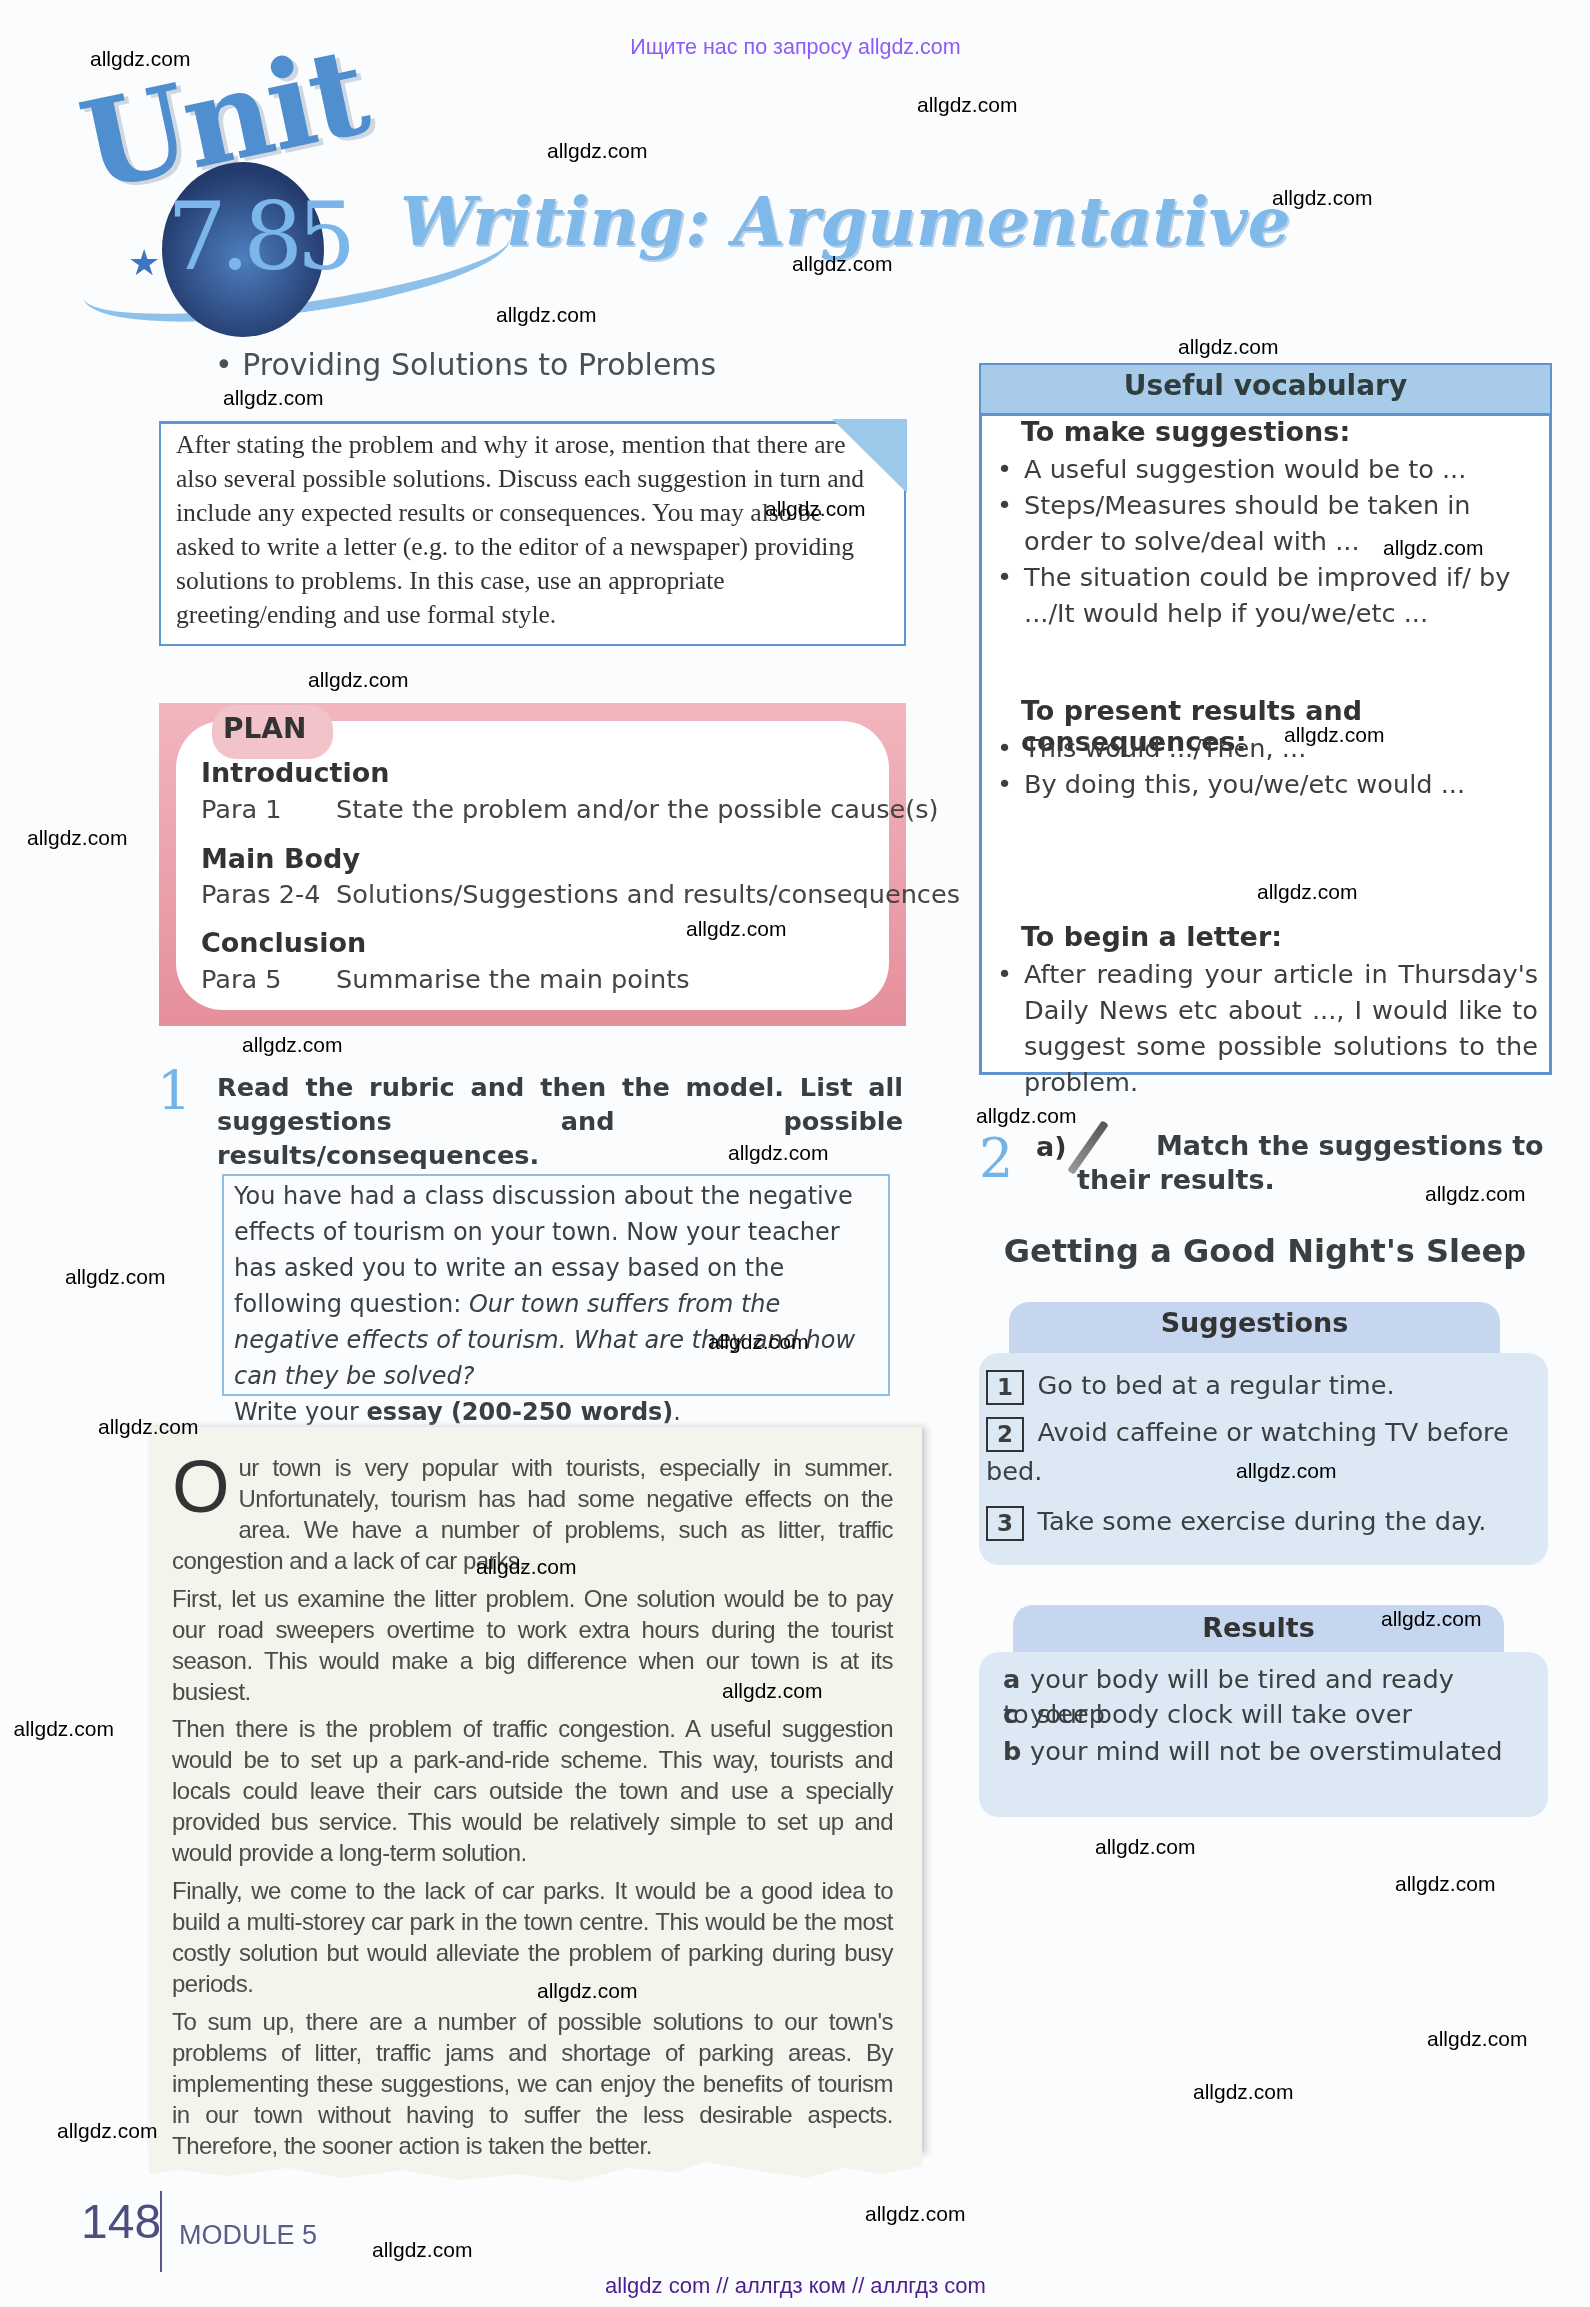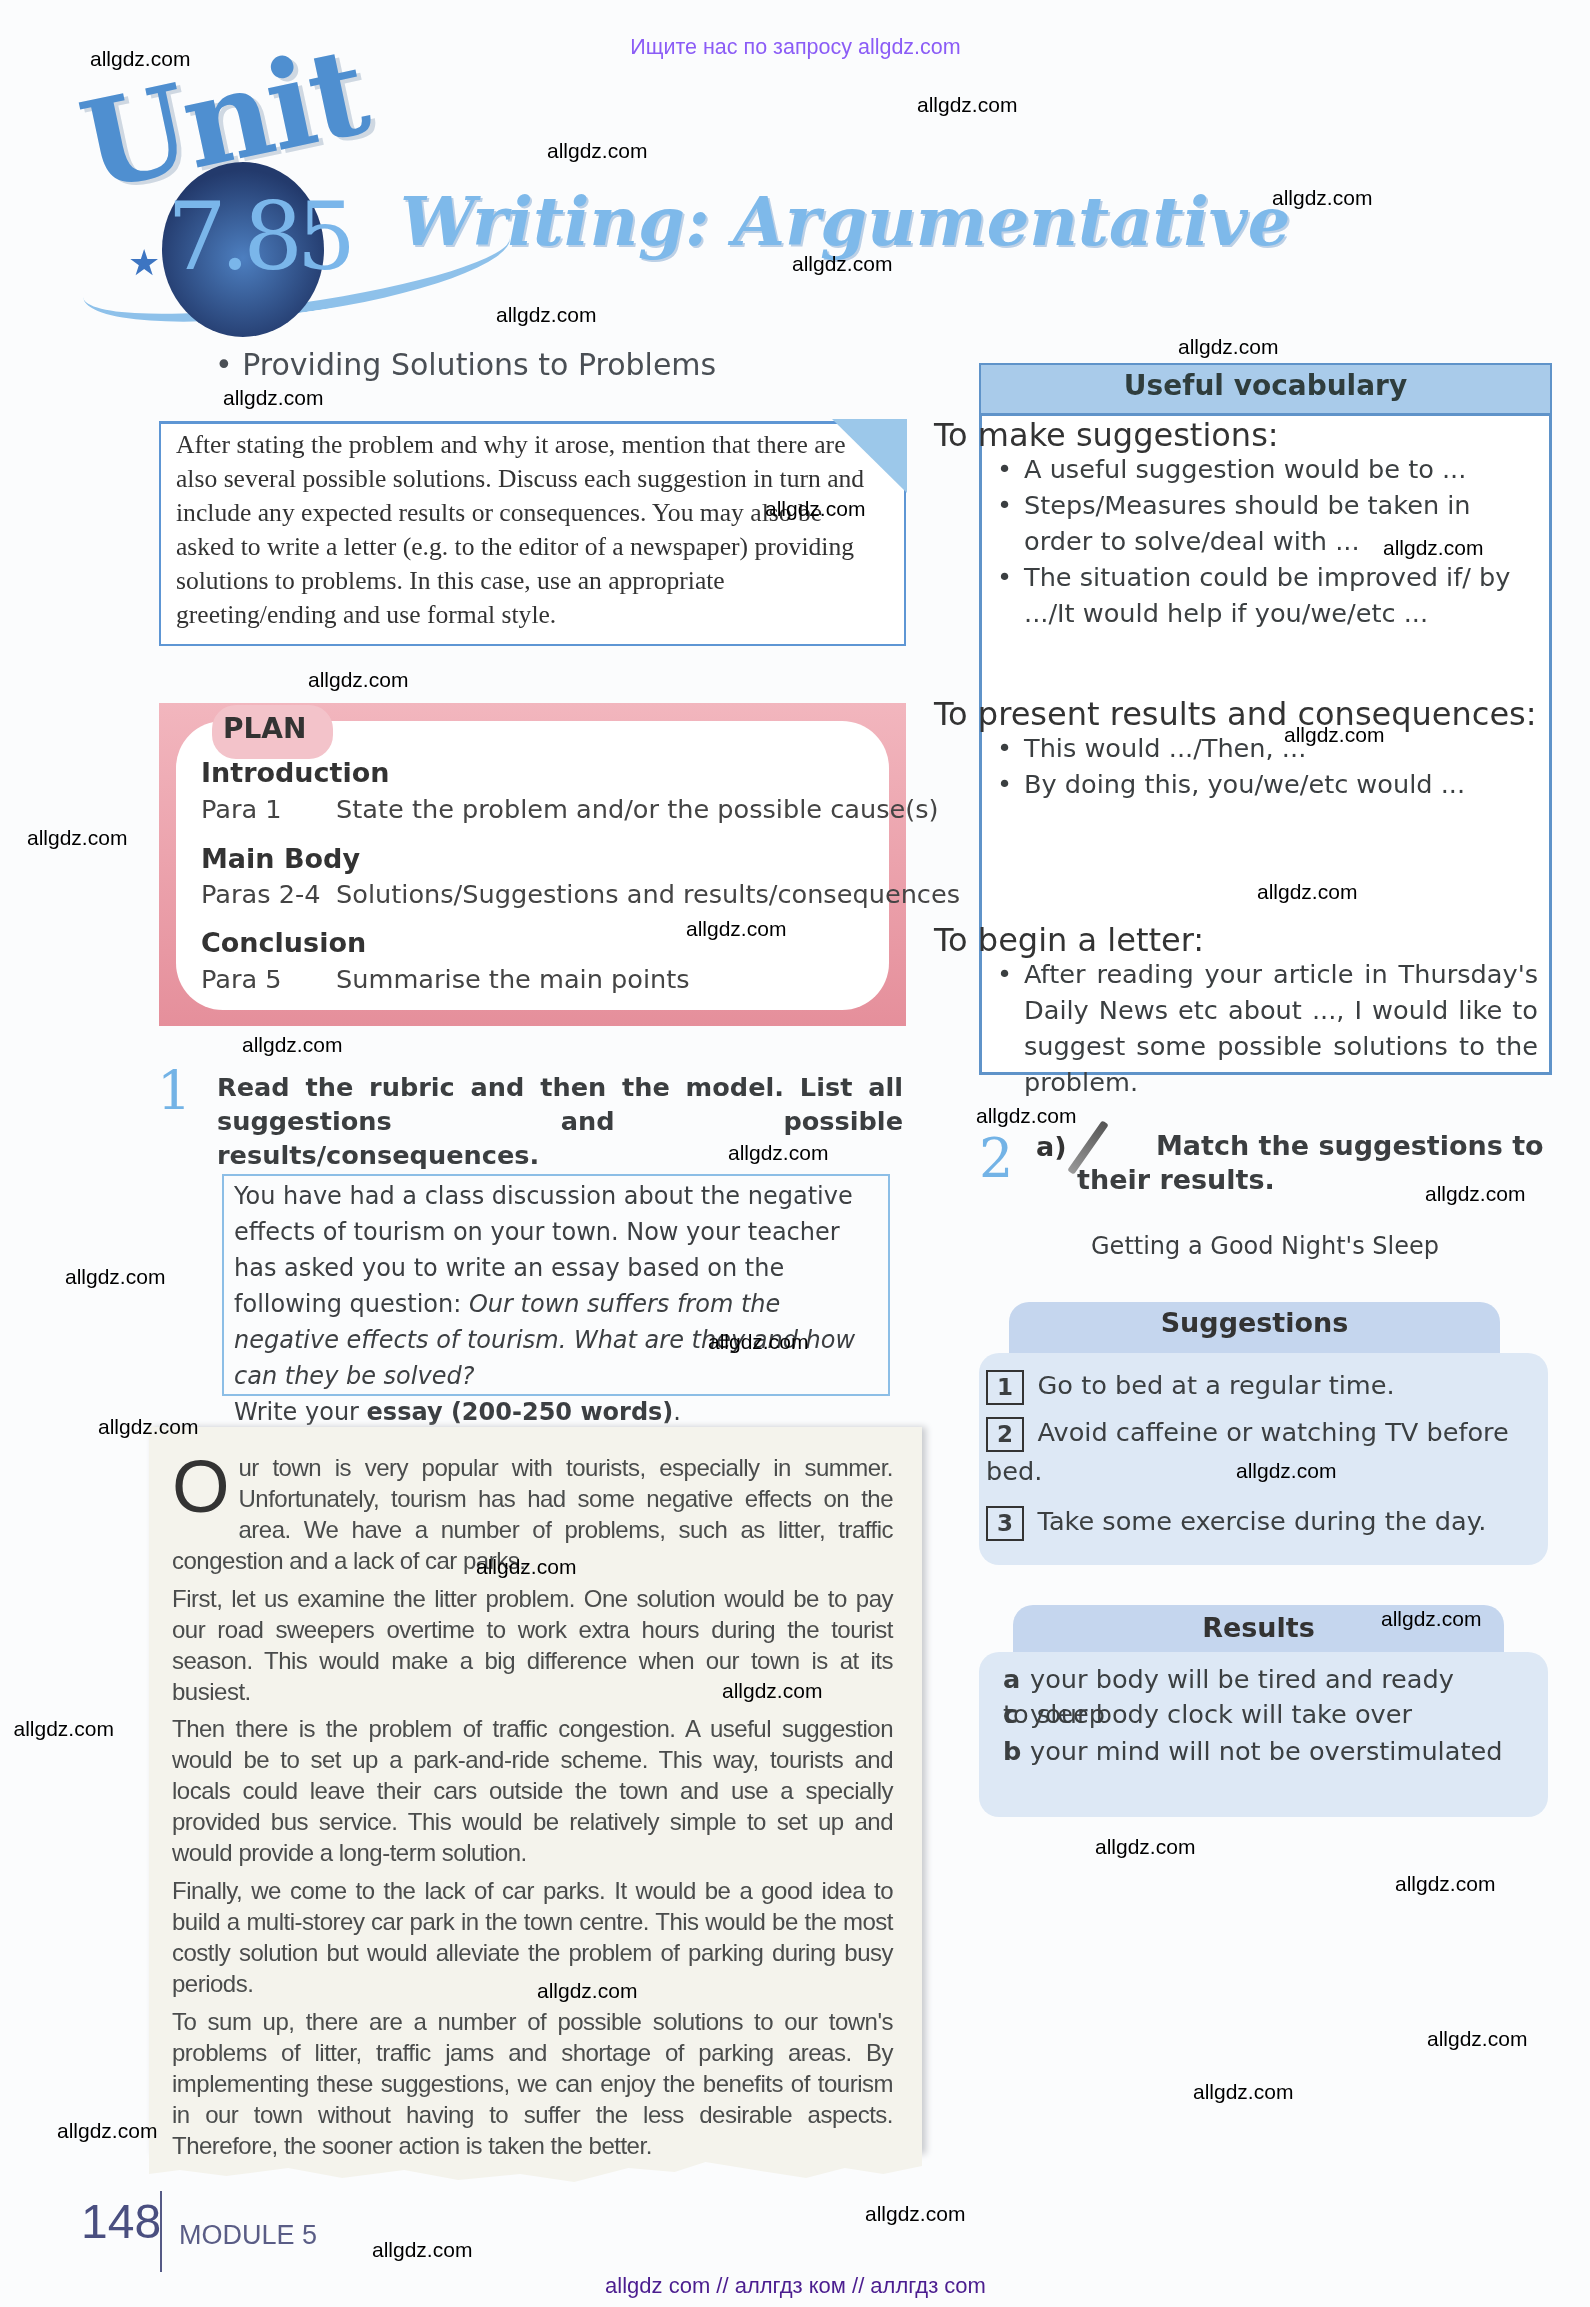--- a/index.html
+++ b/index.html
@@ -36,29 +36,29 @@
   .essay-text{left:172px;top:1452px;width:721px;font-family:"Liberation Sans",sans-serif;font-size:24px;line-height:31px;color:#4a4c4c;text-align:justify;letter-spacing:-0.5px;}
   .essay-text p{margin:0 0 6.7px 0;}
   .dropcap{float:left;font-size:74px;line-height:61px;margin:4px 9.4px 0 0;color:#333;}
   .pagenum{left:81px;top:2194px;font-family:"Liberation Sans",sans-serif;font-size:48px;color:#4a4f80;}
   .pagediv{left:160px;top:2191px;width:2px;height:81px;background:#555a86;}
   .module{left:179px;top:2220px;font-family:"Liberation Sans",sans-serif;font-size:27px;color:#5a5d86;}
   
   .vocab{left:979px;top:363px;width:573px;height:712px;border:3.4px solid #5f93c9;box-sizing:border-box;background:#fff;}
   .vocab-head{left:981px;top:365px;width:569px;height:48px;background:#a9cbea;border-bottom:3.4px solid #5f93c9;}
   .vocab-title{left:981px;top:369px;width:569px;text-align:center;font-weight:bold;font-size:28px;color:#2f3d3d;}
-  .vh{left:934px;font-weight:normal;font-size:32px;color:#333;}
+  .vh{left:1021px;font-weight:bold;font-size:27px;color:#333;}
   .vlist{left:993px;width:545px;font-size:25.6px;line-height:36px;color:#3b3f41;margin:0;padding:0;list-style:none;}
   .vlist li{position:relative;padding-left:31px;}
   .vlist li::before{content:"•";position:absolute;left:4px;}
   .ex2-num{left:979px;top:1127px;}
   .ex2a{left:1036px;top:1131px;font-weight:bold;font-size:27px;color:#333;}
   .pen{left:1084px;top:1117px;width:8px;height:61px;background:linear-gradient(#555,#999);transform:rotate(35deg);border-radius:2.7px;}
   .ex2-instr{left:1077px;top:1129px;width:471px;font-weight:bold;font-size:27px;line-height:34px;color:#3b3e40;}
-  .sleep-title{left:969px;top:1232px;width:592px;text-align:center;font-weight:normal;font-size:24px;color:#3b3e40;}
+  .sleep-title{left:969px;top:1232px;width:592px;text-align:center;font-weight:bold;font-size:32px;color:#3b3e40;}
   .sug-tab{left:1009px;top:1302px;width:491px;height:67px;background:#c5d6ee;border-radius:20px 20px 0 0;}
   .sug-body{left:979px;top:1353px;width:569px;height:212px;background:#dde8f5;border-radius:20px;}
   .sug-title{left:1009px;top:1307px;width:491px;text-align:center;font-weight:bold;font-size:27px;color:#333;}
   .sug-row{left:986px;font-size:25.6px;color:#3b3f41;line-height:38px;}
   .numbox{display:inline-block;width:38px;height:35px;border:2.7px solid #333;box-sizing:border-box;text-align:center;font-weight:bold;font-size:23px;line-height:30px;margin-right:13.5px;vertical-align:middle;background:#fff0;}
   .res-tab{left:1013px;top:1605px;width:491px;height:67px;background:#c5d6ee;border-radius:20px 20px 0 0;}
   .res-body{left:979px;top:1652px;width:569px;height:165px;background:#dde8f5;border-radius:20px;}
   .res-title{left:1013px;top:1612px;width:491px;text-align:center;font-weight:bold;font-size:27px;color:#333;}
   .res-row{left:1003px;font-size:25.6px;line-height:35px;color:#3b3f41;width:525px;}
   .res-row b{display:inline-block;width:27px;}

